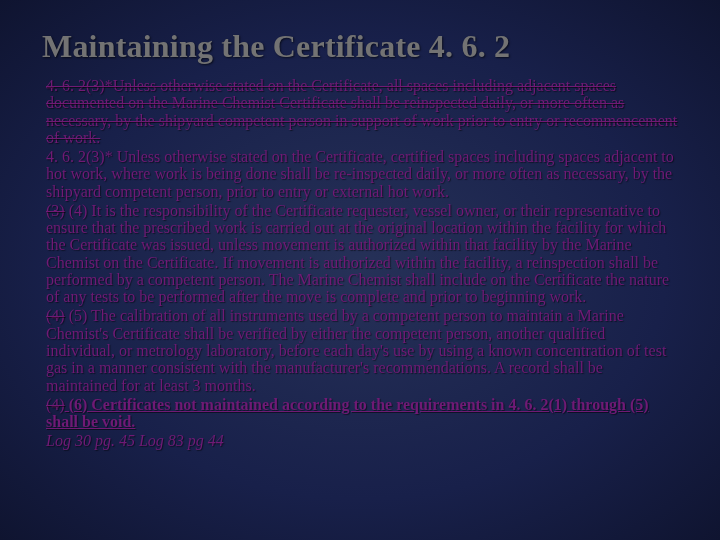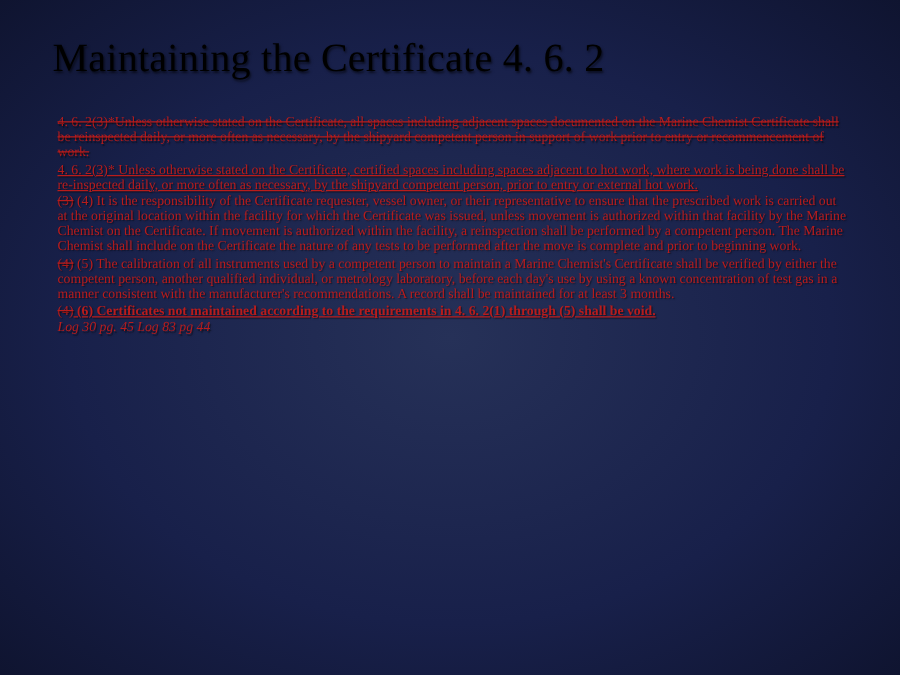--- a/index.html
+++ b/index.html
@@ -14,41 +14,40 @@
     color: #fff;
   }
   .slide {
     width: 720px;
     height: 540px;
     box-sizing: border-box;
     padding: 28px 42px 20px 42px;
   }
   .title {
     font-size: 32px;
-    font-weight: 400;
-    color: #000000;
-    margin: 0 0 28px 0;
+    font-weight: 700;
+    color: #737373;
+    margin: 0 0 12px 0;
     letter-spacing: 0.2px;
     text-shadow: 1px 1px 2px rgba(0,0,0,0.6);
   }
   .body {
-    font-size: 11px;
+    font-size: 16px;
     line-height: 1.08;
-    color: #b91c1c;
+    color: #701a75;
     text-shadow: 1px 1px 1px rgba(0,0,0,0.5);
     padding-left: 4px;
   }
   .body p {
     margin: 0 0 2px 0;
   }
   .p1 {
     text-decoration: line-through;
   }
   .p2u {
-    text-decoration: underline;
     margin-top: 36px;
   }
   .strikeu {
     text-decoration: line-through;
   }
   .u {
     text-decoration: underline;
     font-weight: bold;
   }
   .p5 {

